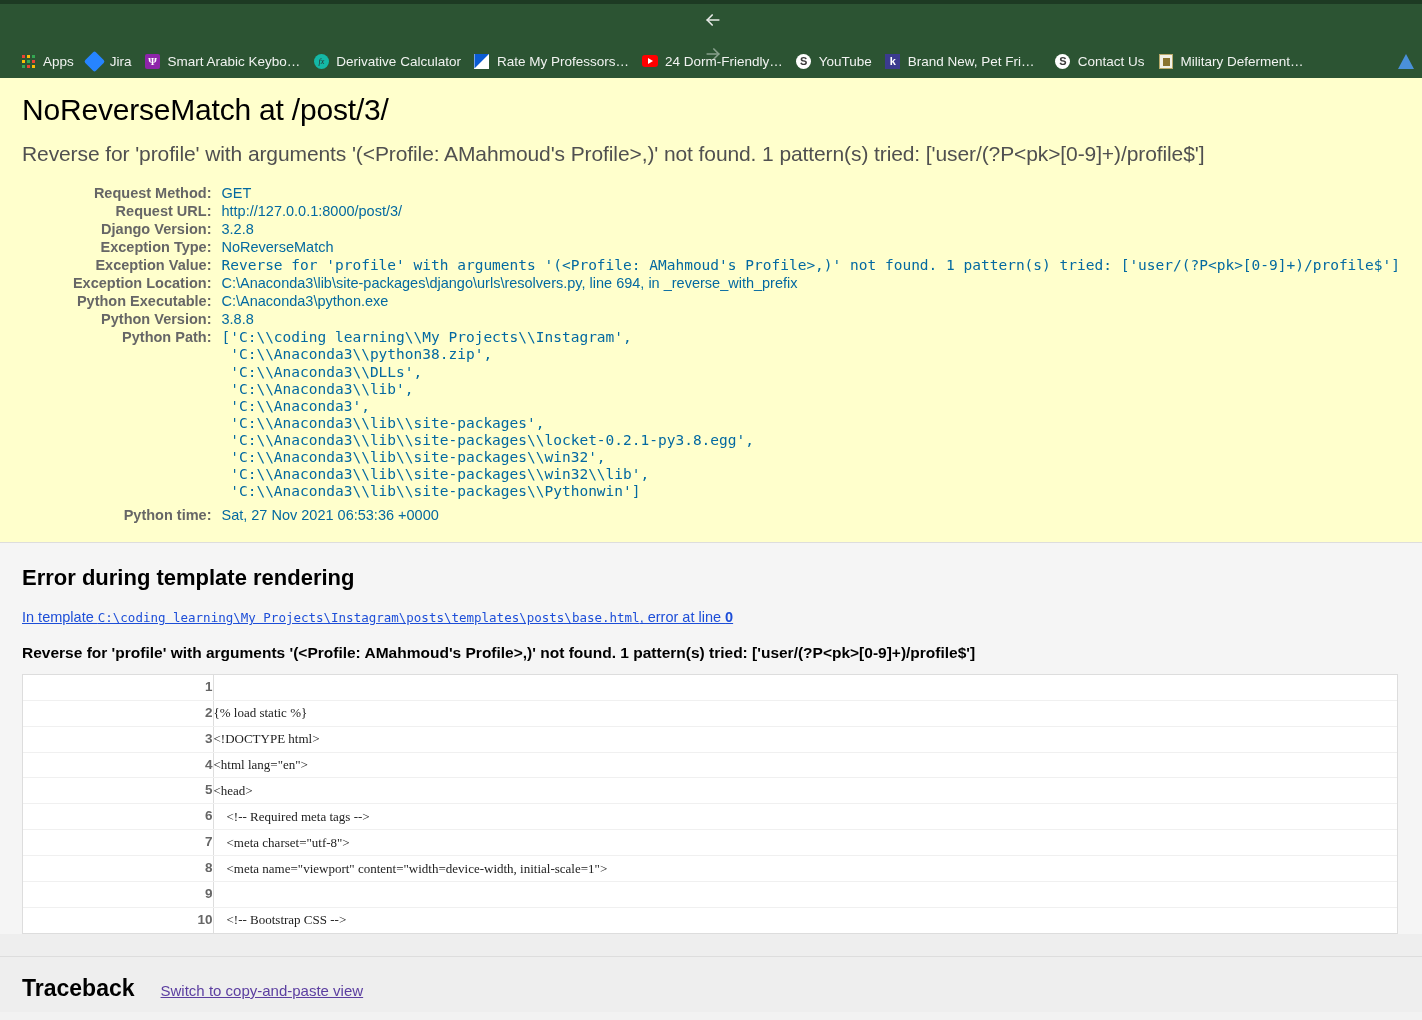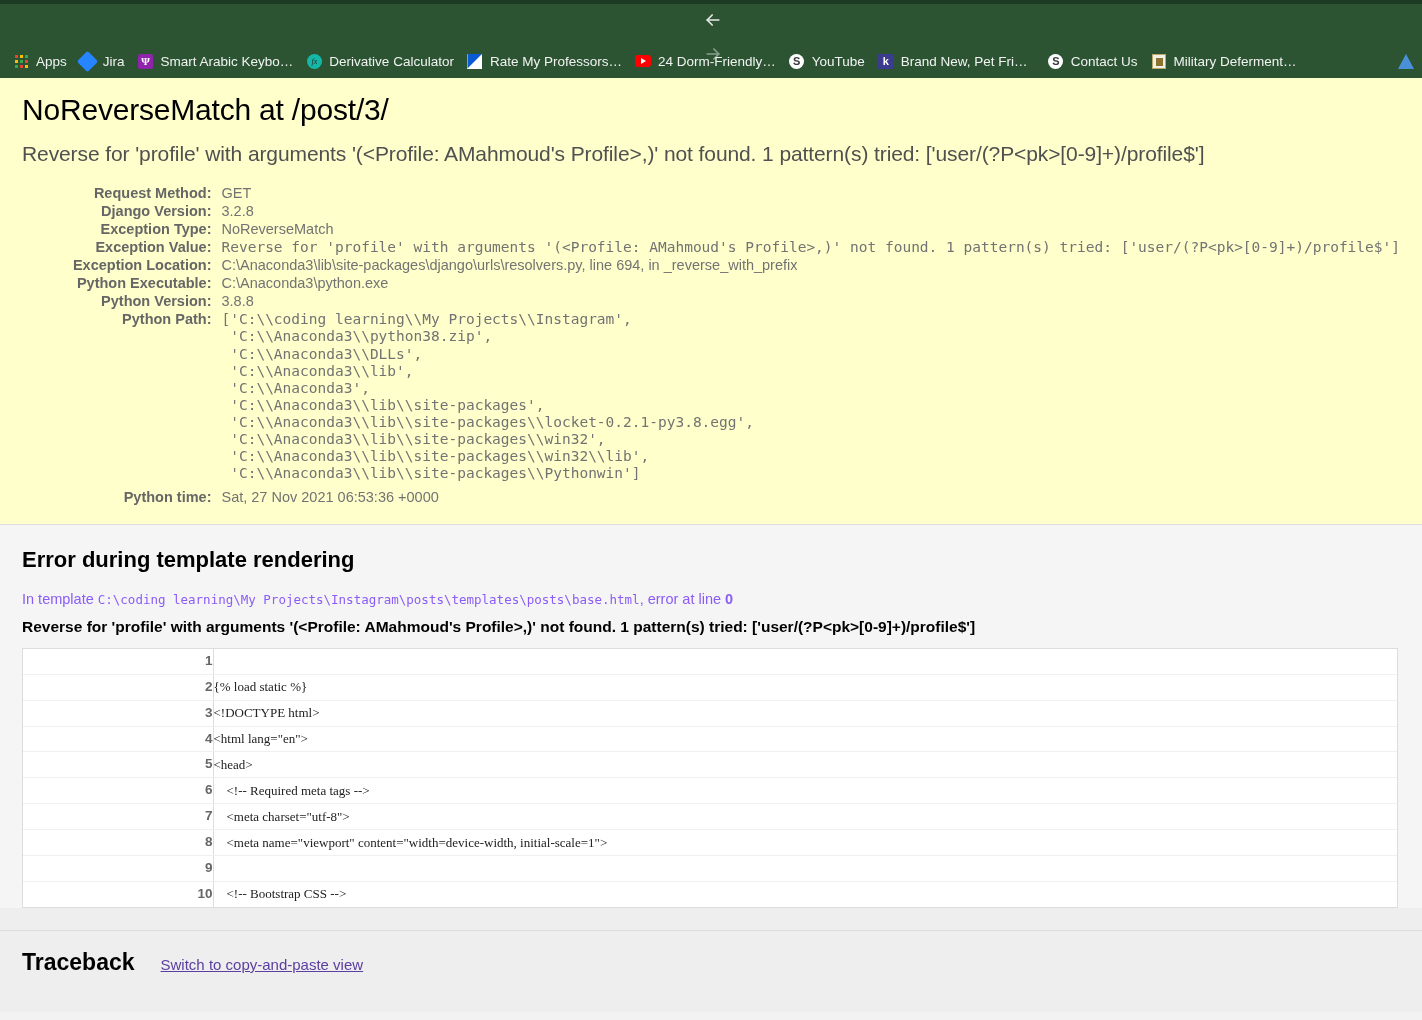--- a/index.html
+++ b/index.html
@@ -74,21 +74,21 @@
     background: #e0a060;
     margin: 0 0px;
     position: relative; top: 2px;
   }
 
   
   #bookmarks-bar {
     height: 34px;
     display: flex;
     align-items: center;
-    padding: 0 2px 0 9px;
+    padding: 0 2px 0 16px;
     gap: 0px;
     overflow: hidden;
     white-space: nowrap;
     justify-content: center;
   }
   .bookmark {
     display: flex;
     align-items: center;
     height: 26px;
     padding: 0 9px 0 4px;
@@ -190,21 +190,21 @@
     color: #666;
     font-weight: bold;
     font-size: 14.5px;
     padding: 1px 10px 1px 0;
     vertical-align: top;
     width: 200px;
     white-space: nowrap;
   }
   table#meta td {
     font-size: 14.5px;
-    color: #737373;
+    color: #0369a1;
     padding: 1px 0;
     vertical-align: top;
   }
   td.mono, .mono {
     font-family: "DejaVu Sans Mono", "Liberation Mono", monospace;
     font-size: 12.5px;
     line-height: 1.15;
     white-space: pre;
   }
   td.pypath {
@@ -221,22 +221,23 @@
     background: #f5f5f5;
   }
   #template-heading {
     font-size: 22px;
     font-weight: bold;
     color: #000;
     margin: 4px 0 18px 0;
   }
   #in-template-line {
     font-size: 14.5px;
-    color: #8b5cf6;
-    margin-bottom: 10px;
+    color: #1d4ed8;
+    margin-bottom: 18px;
+    text-decoration: underline;
   }
   #in-template-line .mono { font-size: 12.5px; }
   #in-template-line b { font-weight: bold; }
   #template-error-msg {
     font-size: 15.5px;
     font-weight: bold;
     color: #000;
     margin-bottom: 12px;
   }
 
@@ -437,20 +438,24 @@
     <h1 id="exception-title">NoReverseMatch at /post/3/</h1>
     <h2 id="exception-subtitle">Reverse for 'profile' with arguments '(&lt;Profile: AMahmoud's Profile&gt;,)' not found. 1 pattern(s) tried: ['user/(?P&lt;pk&gt;[0-9]+)/profile$']</h2>
 
     <table id="meta">
       <tbody>
           <tr>
         <th>Request Method:</th>
         <td>GET</td>
       </tr>
       <tr>
+        <th>Request URL:</th>
+        <td>http://127.0.0.1:8000/post/3/</td>
+      </tr>
+      <tr>
         <th>Django Version:</th>
         <td>3.2.8</td>
       </tr>
       <tr>
         <th>Exception Type:</th>
         <td>NoReverseMatch</td>
       </tr>
       <tr>
         <th>Exception Value:</th>
         <td class="mono">Reverse for 'profile' with arguments '(&lt;Profile: AMahmoud's Profile&gt;,)' not found. 1 pattern(s) tried: ['user/(?P&lt;pk&gt;[0-9]+)/profile$']</td>

